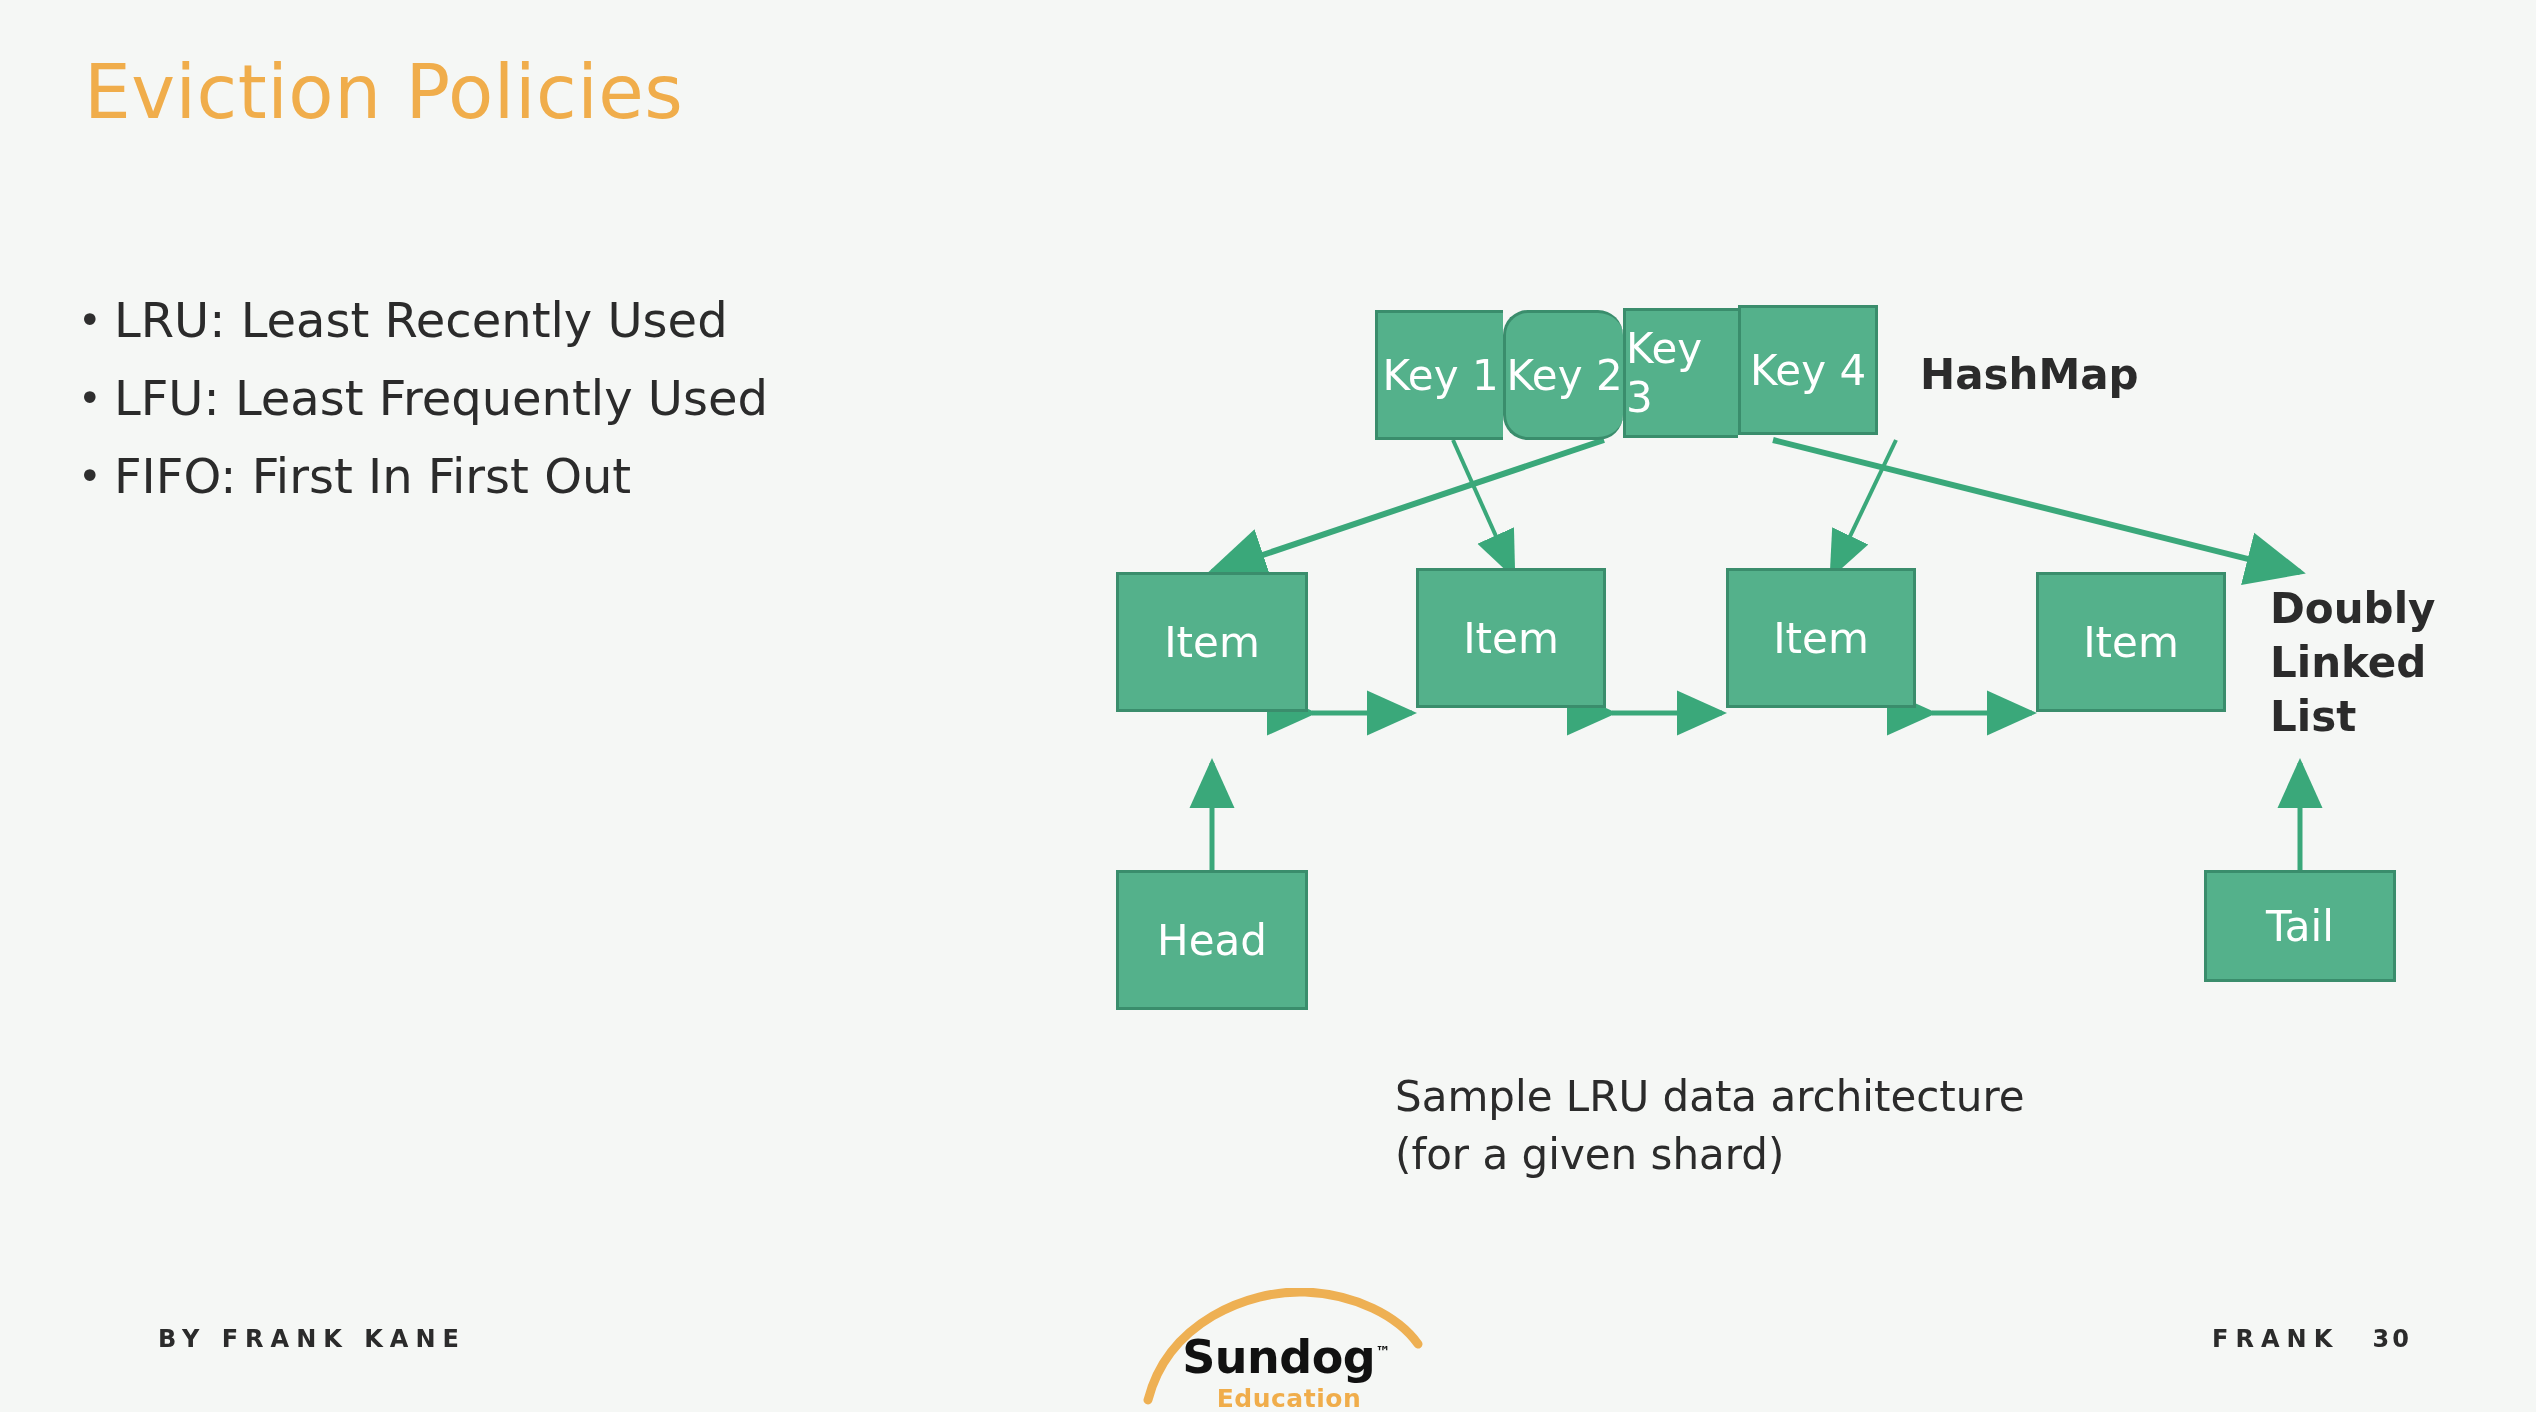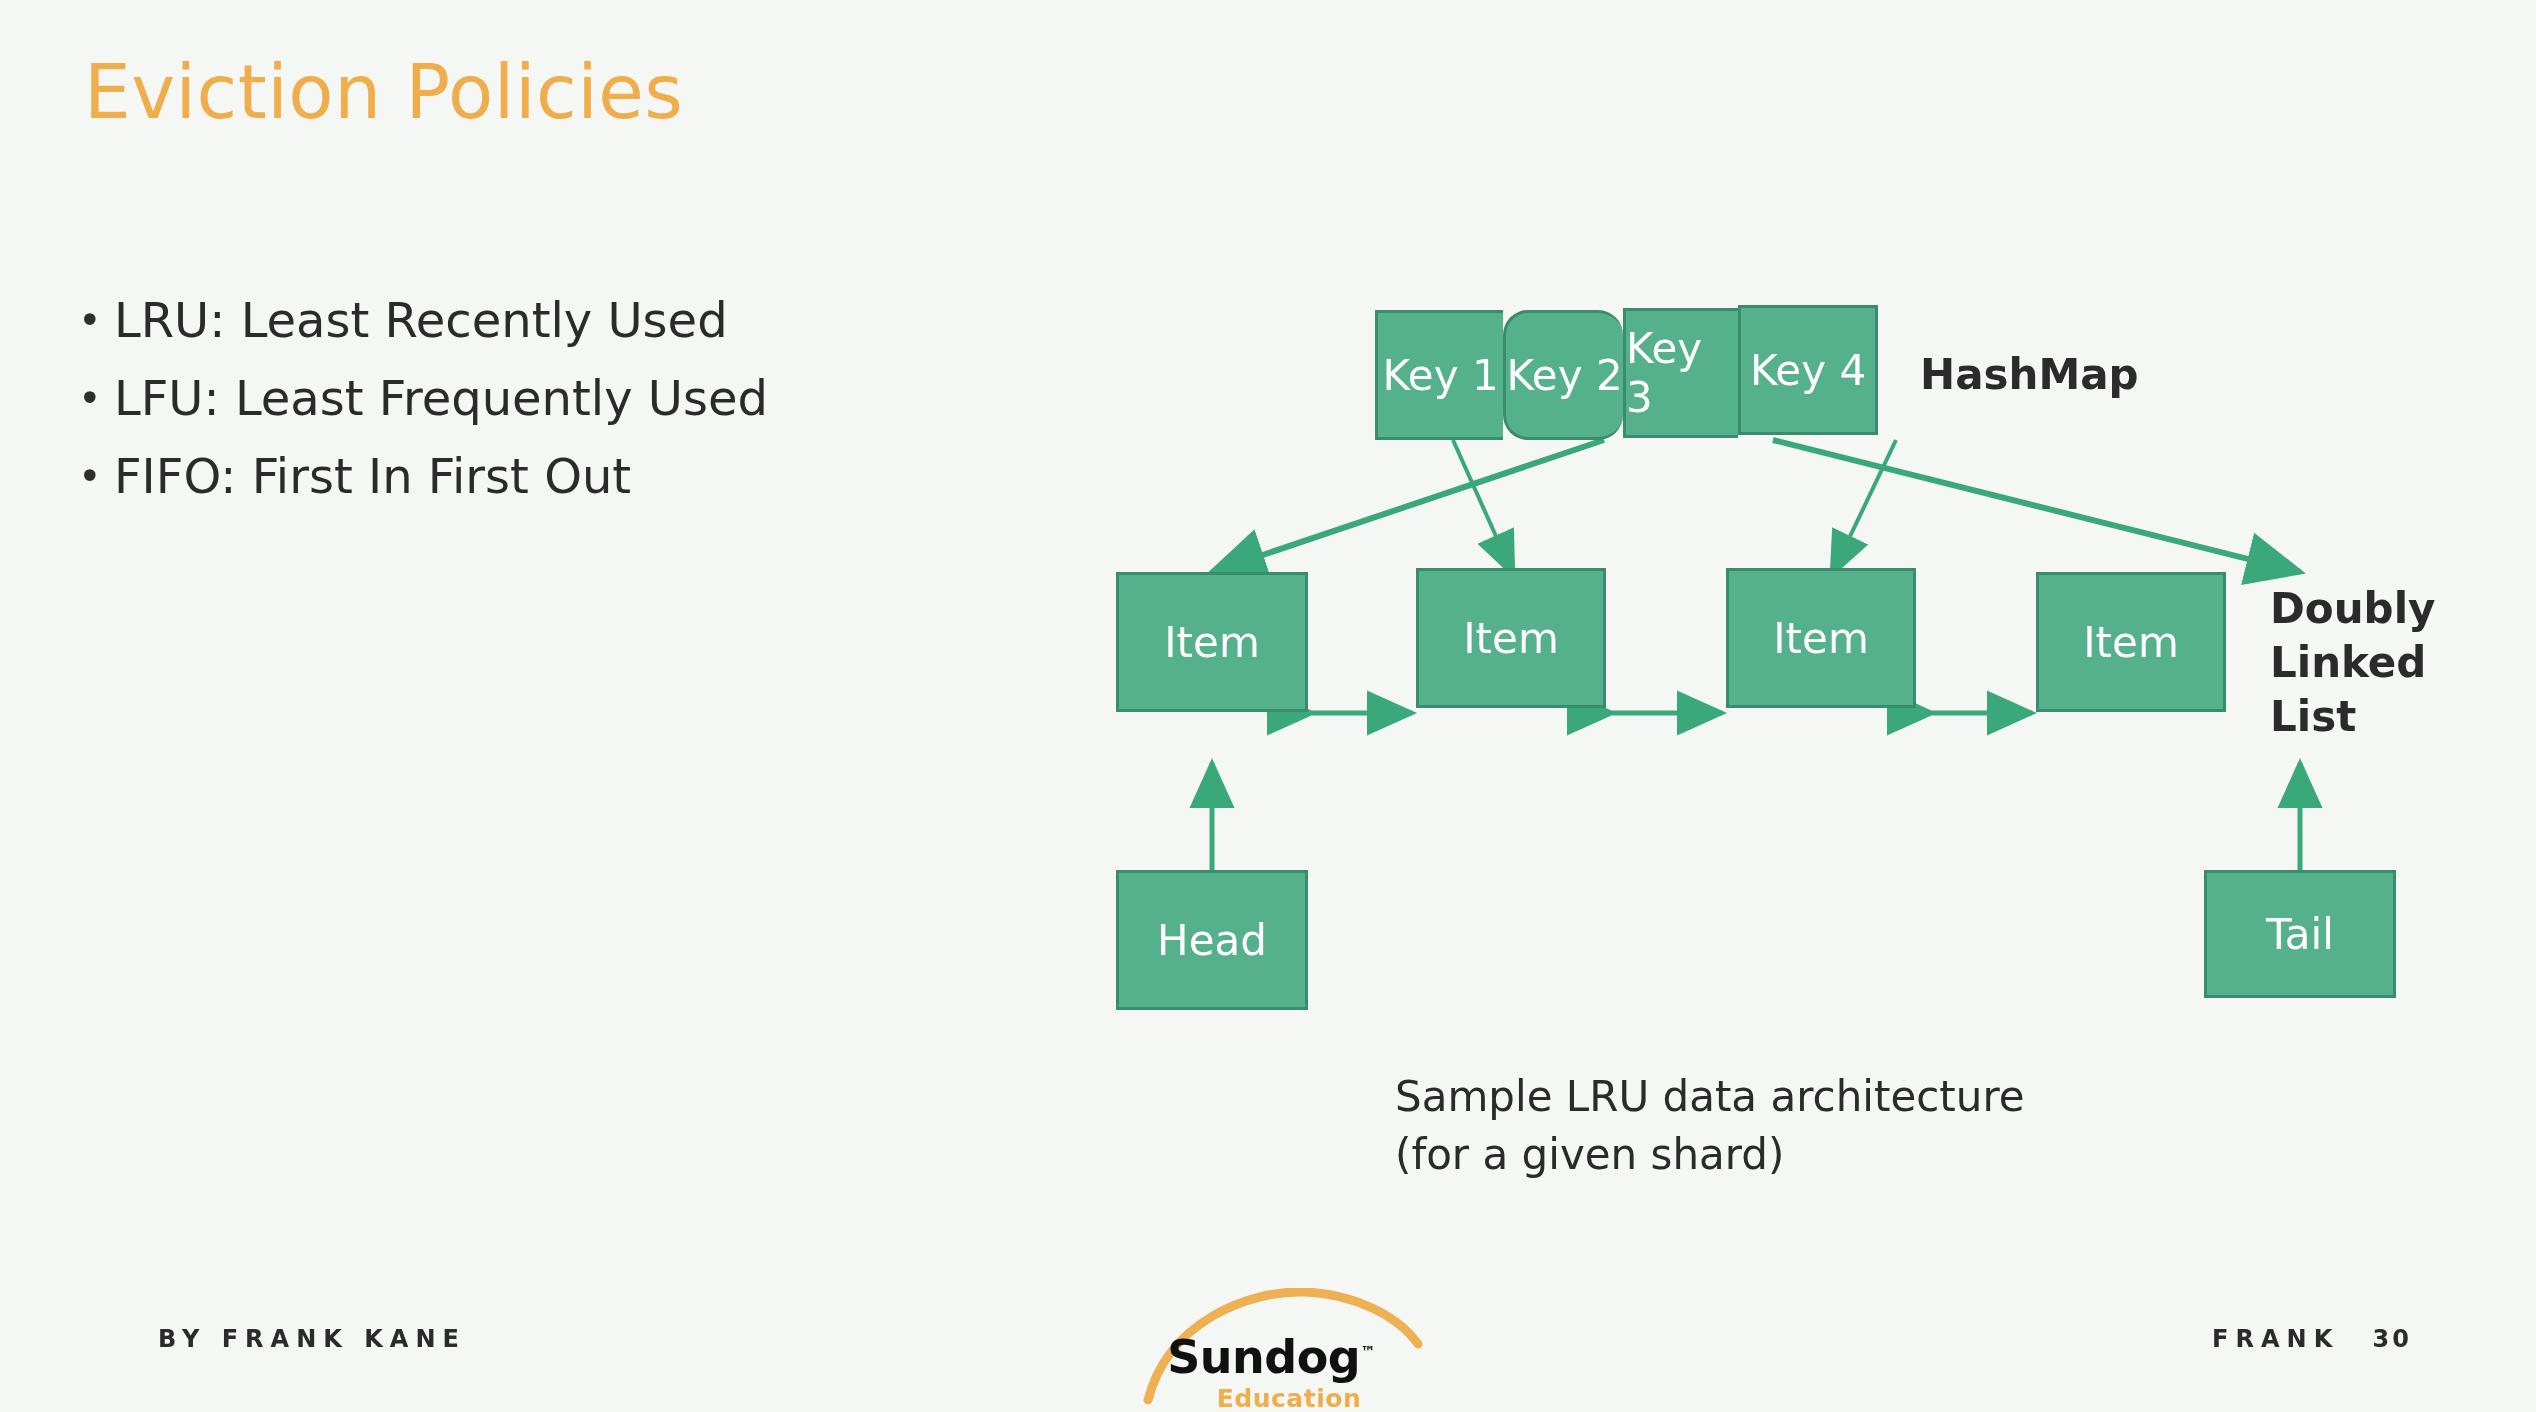--- a/index.html
+++ b/index.html
@@ -138,21 +138,21 @@
   .logo {
     position: absolute;
     left: 1140px;
     top: 1288px;
     width: 290px;
     height: 124px;
   }
   .logo .arc { position: absolute; left: 0; top: 0; }
   .logo .brand {
     position: absolute;
-    left: 6px;
+    left: 21px;
     top: 42px;
     width: 250px;
     text-align: center;
     font-size: 46px;
     font-weight: 700;
     color: #111;
     letter-spacing: -0.5px;
     font-family: "DejaVu Sans", sans-serif;
   }
   .logo .tm {
@@ -258,21 +258,21 @@
       <div>Doubly</div>
       <div>Linked</div>
       <div>List</div>
     </div>
 
     <div class="node" style="left:56px; top:418px; width:192px; height:0px; opacity:0;"></div>
 
     <div class="node" style="left:56px; top:580px; width:192px; height:140px;">
       <span>Head</span>
     </div>
-    <div class="node" style="left:1144px; top:580px; width:192px; height:128px;">
+    <div class="node" style="left:1144px; top:580px; width:192px; height:112px;">
       <span>Tail</span>
     </div>
   </div>
 
   <div class="caption">
     <div>Sample LRU data architecture</div>
     <div>(for a given shard)</div>
   </div>
 
   <div class="footer-author">BY FRANK KANE</div>

